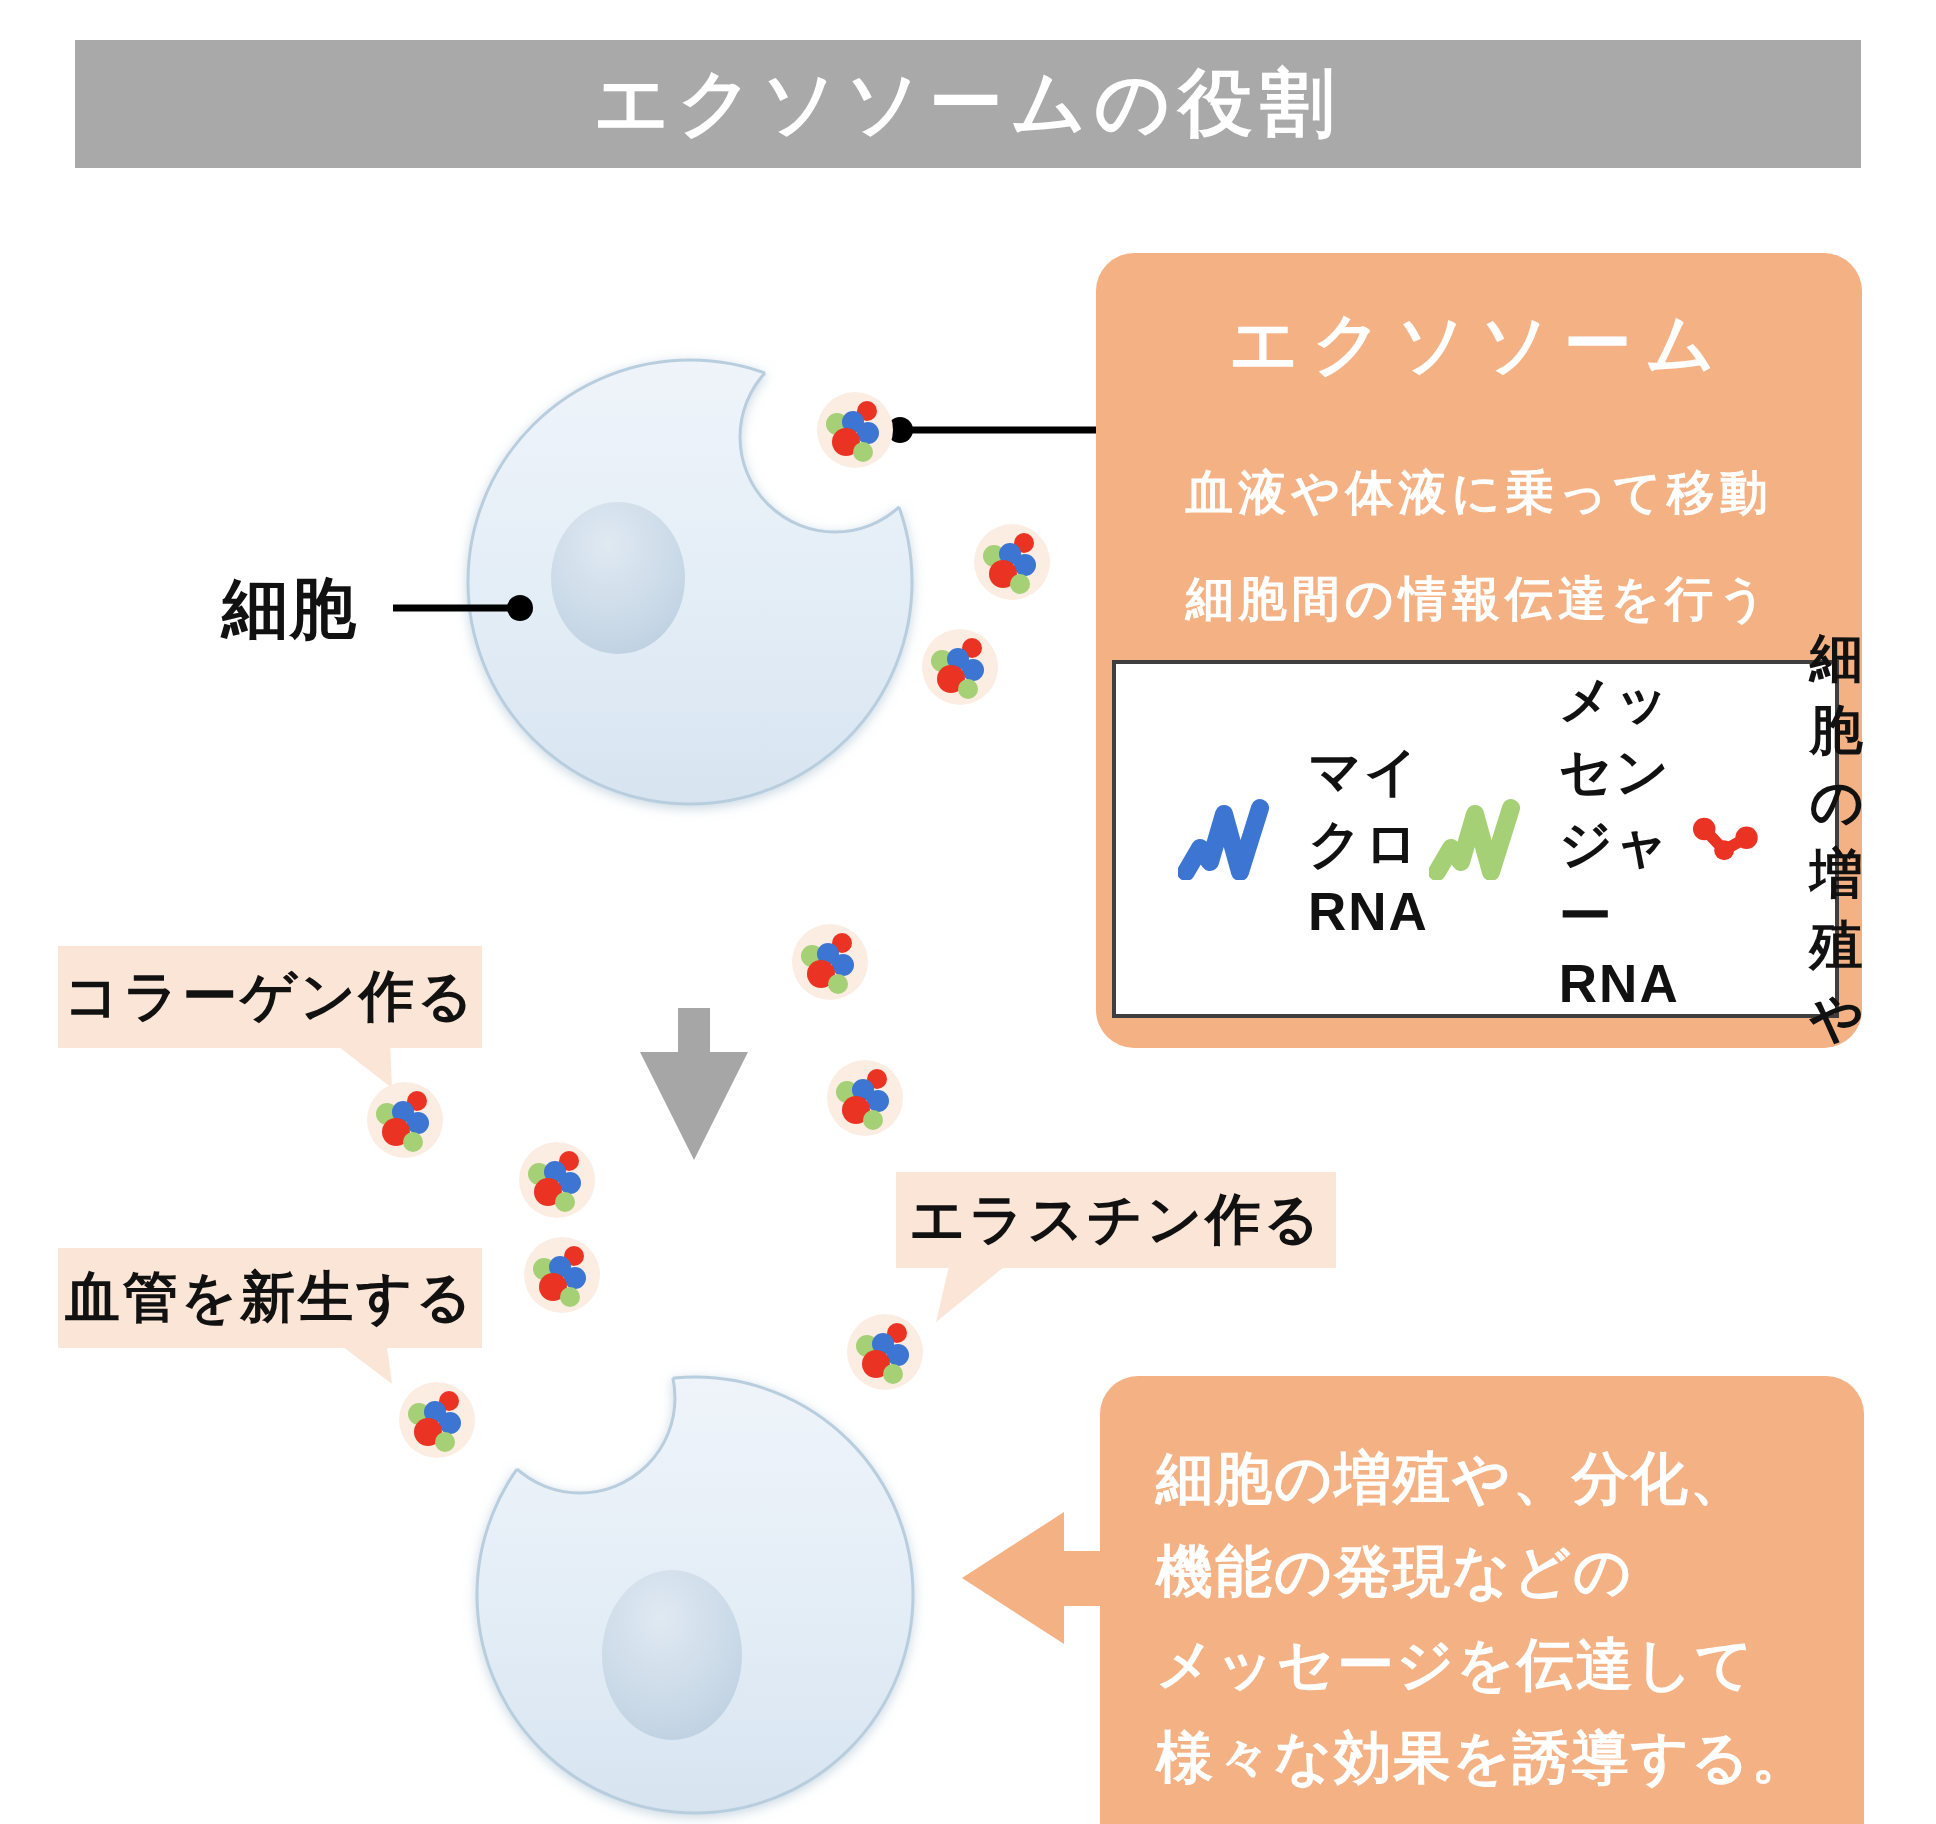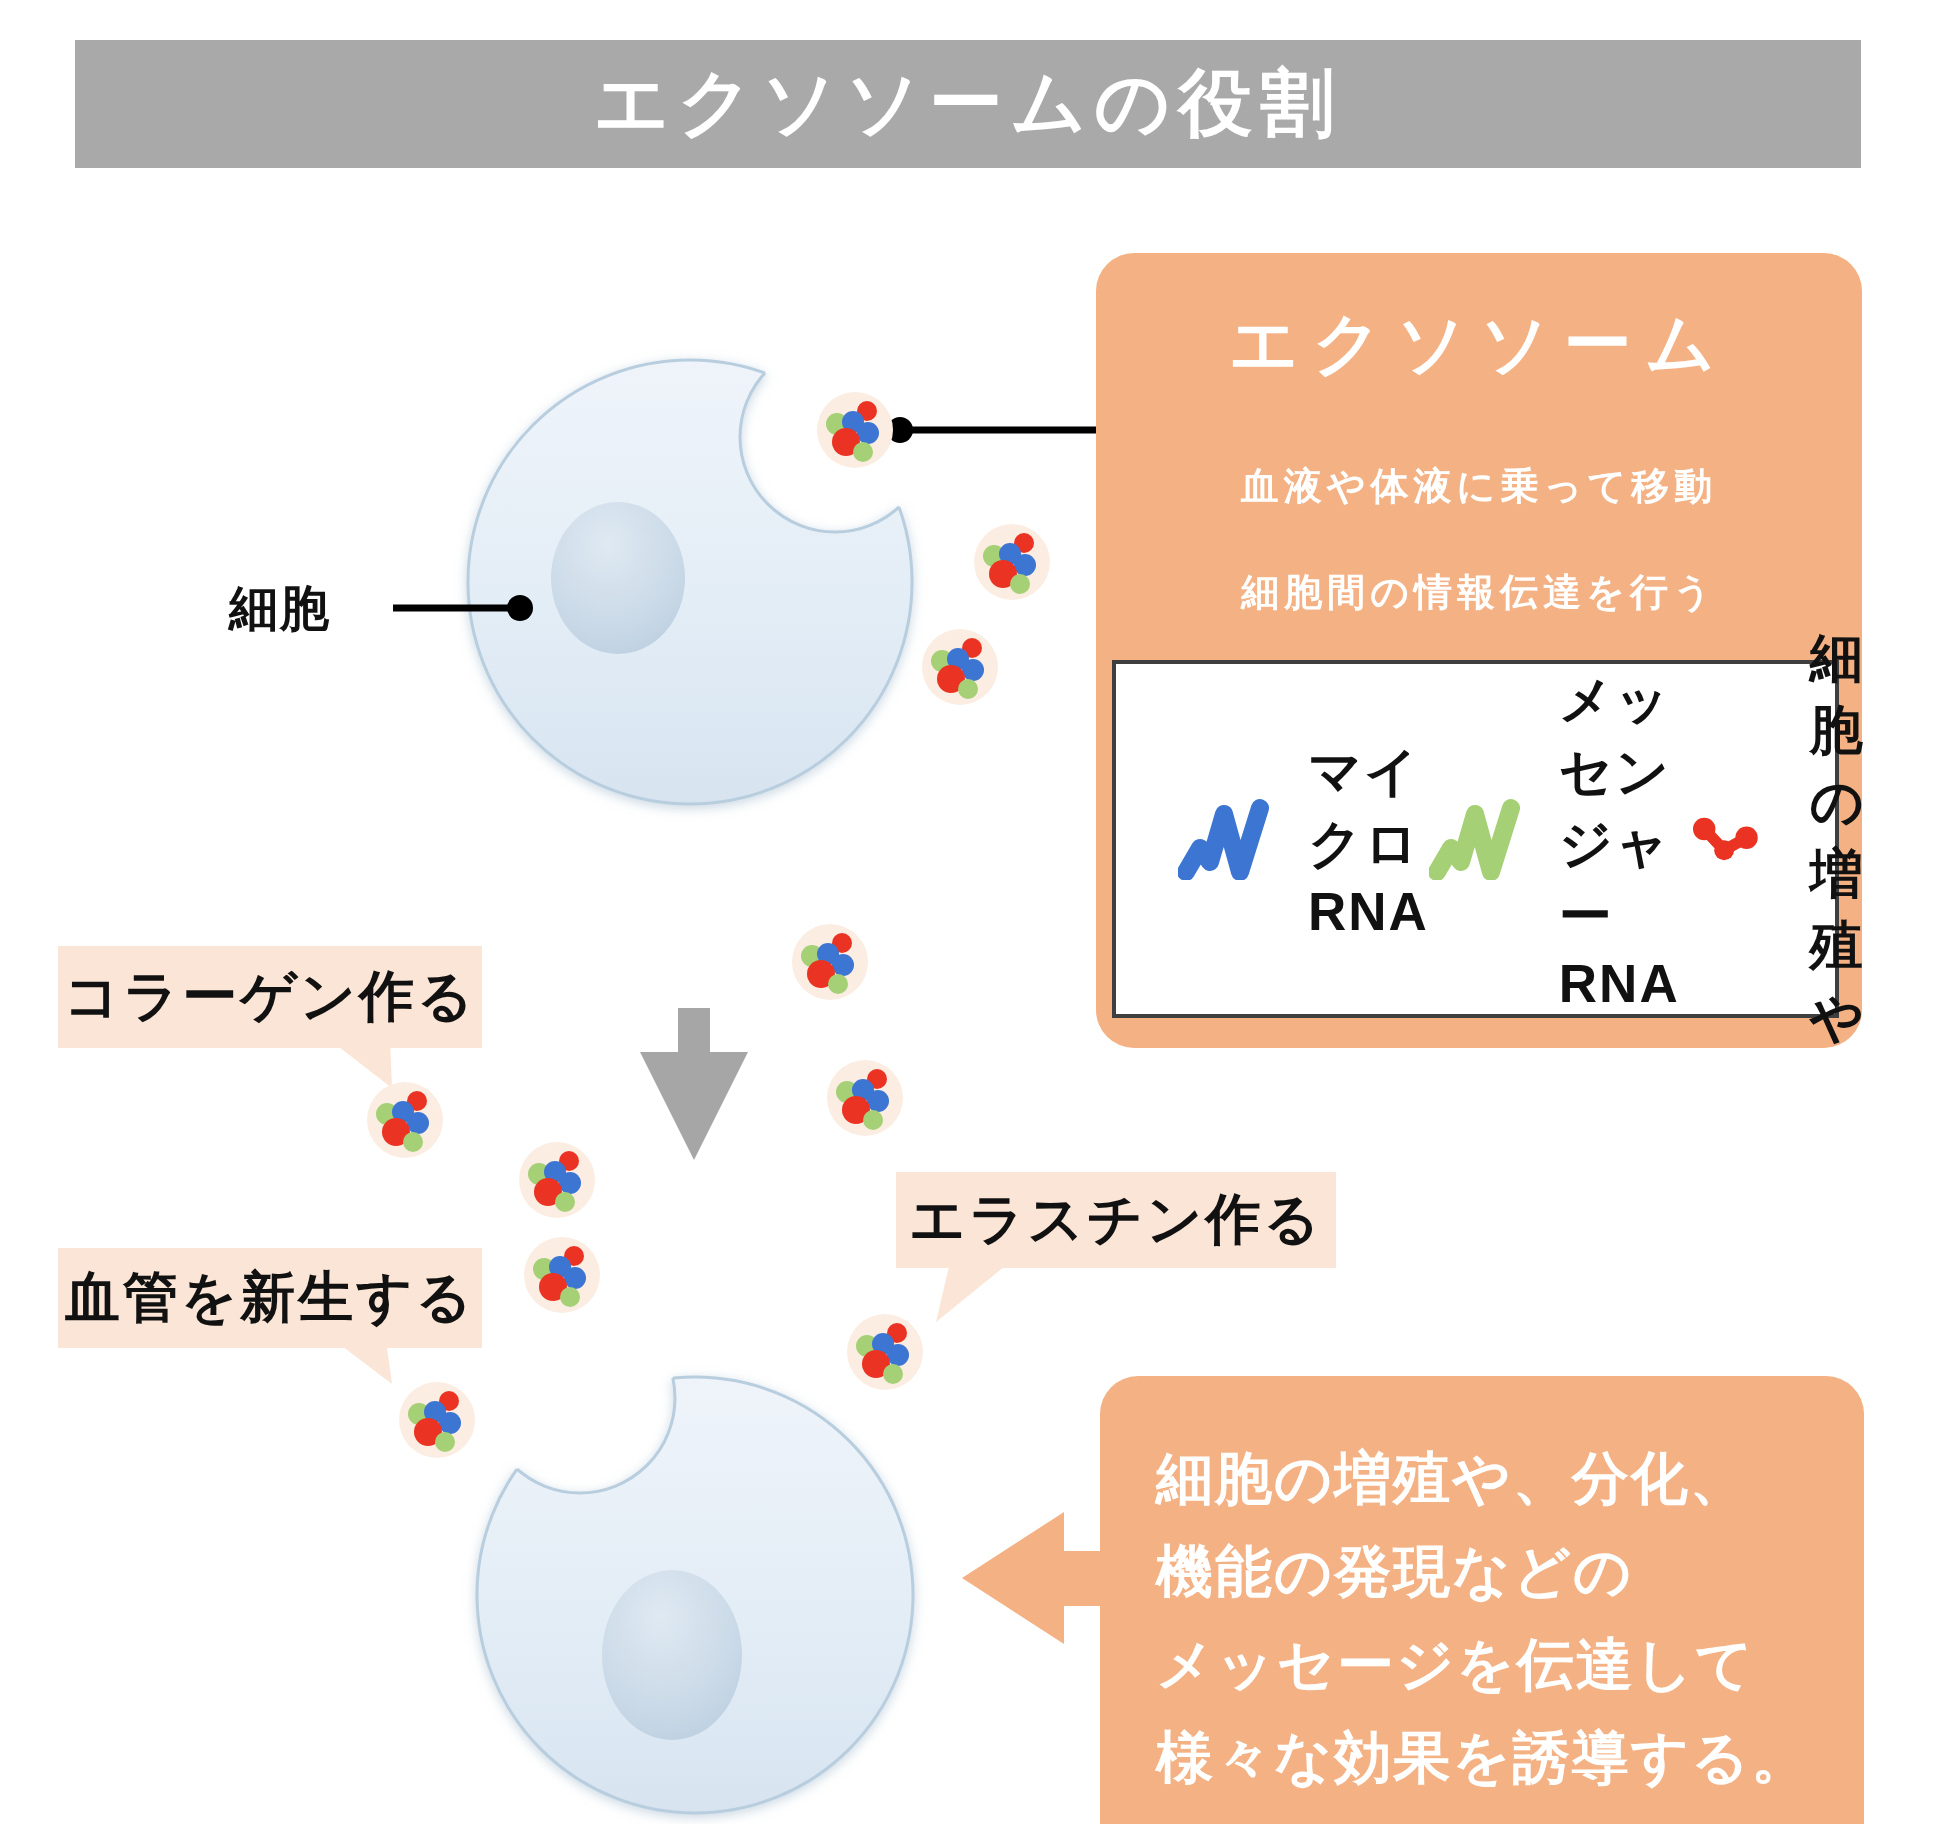--- a/index.html
+++ b/index.html
@@ -13,36 +13,36 @@
   .titlebar{
     position:absolute;left:75px;top:40px;width:1786px;height:128px;
     background:var(--titlebar_gray,#A9A9A9);
     display:flex;align-items:center;justify-content:center;
   }
   .titlebar h1{
     margin:16px;color:var(--text_white,#fff);font-size:74px;font-weight:bold;letter-spacing:8px;
   }
 
   .cell-label{
-    position:absolute;left:195px;top:570px;width:170px;height:78px;
+    position:absolute;left:205px;top:570px;width:170px;height:78px;
     display:flex;align-items:center;justify-content:center;
-    font-size:49px;font-weight:bold;color:var(--text_dark,#111);letter-spacing:2px;
+    font-size:66px;font-weight:bold;color:var(--text_dark,#111);letter-spacing:2px;
   }
 
   .box1{
     position:absolute;left:1096px;top:253px;width:766px;height:795px;
     background:var(--accent_orange,#F4B183);border-radius:38px;
   }
   .box1-title{
     position:absolute;left:0;top:46px;width:100%;text-align:center;
     color:var(--text_white,#fff);font-size:68px;font-weight:bold;letter-spacing:14px;
   }
   .box1-line1,.box1-line2{
     position:absolute;left:0;width:100%;text-align:center;
-    color:var(--text_white,#fff);font-size:38px;font-weight:bold;letter-spacing:5px;
+    color:var(--text_white,#fff);font-size:48px;font-weight:bold;letter-spacing:5px;
   }
   .box1-line1{top:208px;}
   .box1-line2{top:314px;}
 
   .legend{
     position:absolute;left:16px;top:407px;width:727px;height:358px;
     background:#fff;border:4px solid var(--legend_border,#3F3F3F);
     box-sizing:border-box;
     display:flex;flex-direction:row;justify-content:space-around;
     padding:14px 10px 14px 62px;

